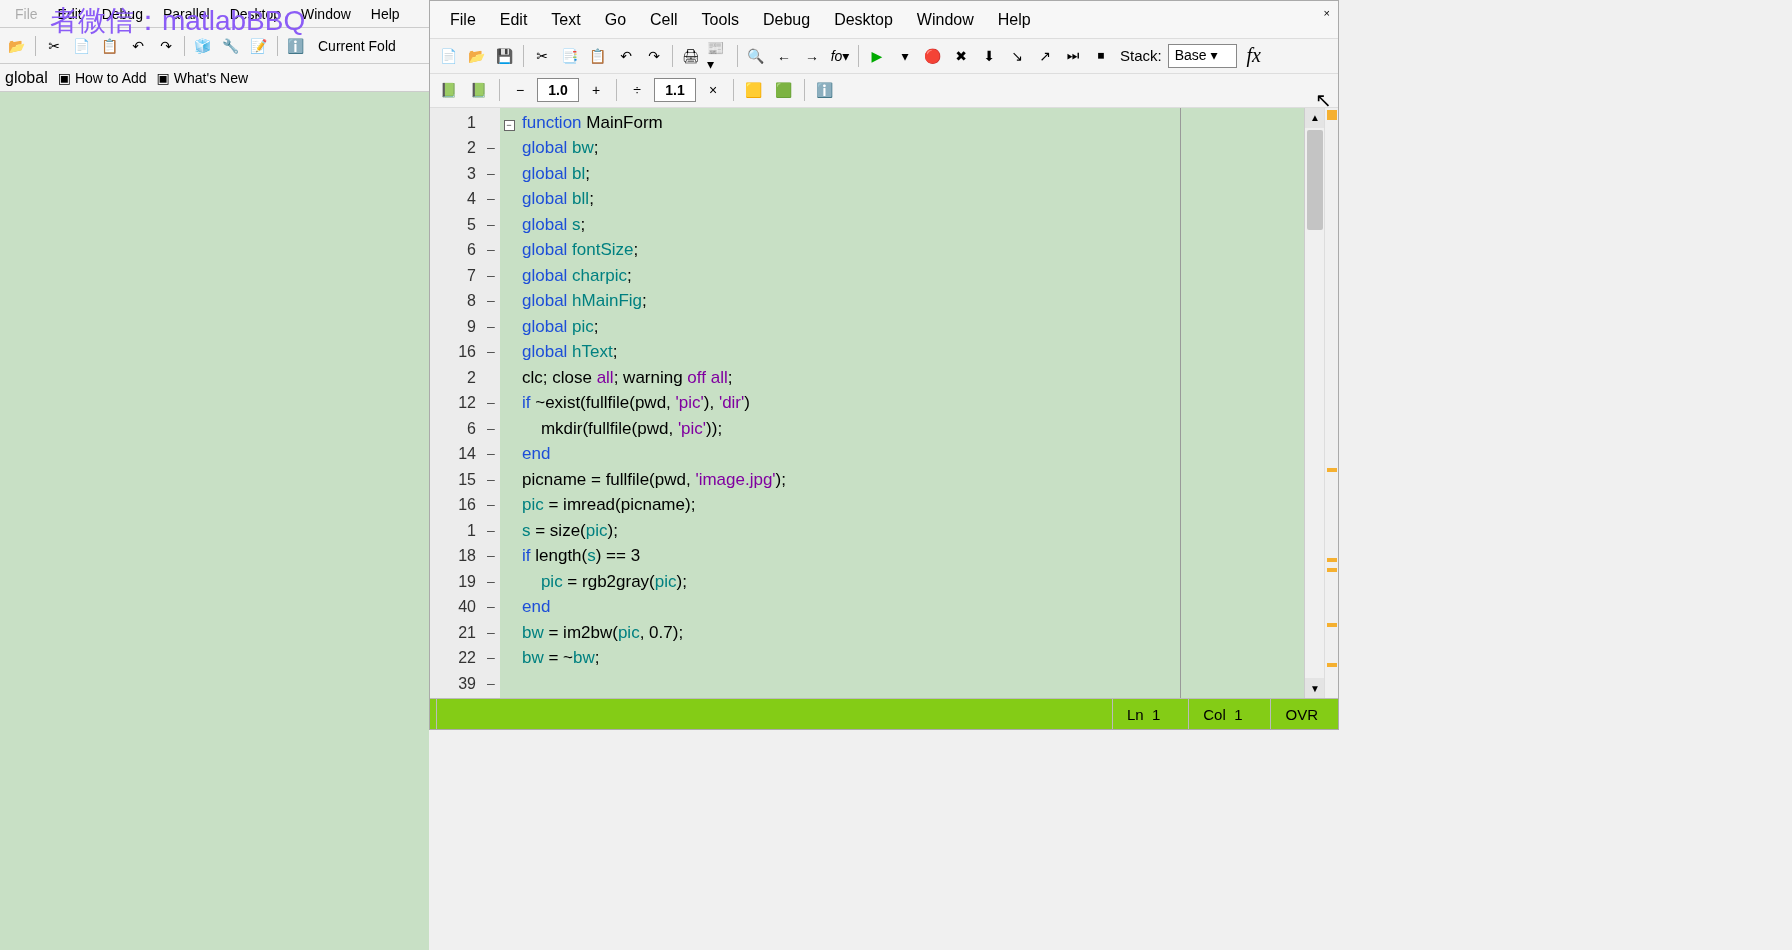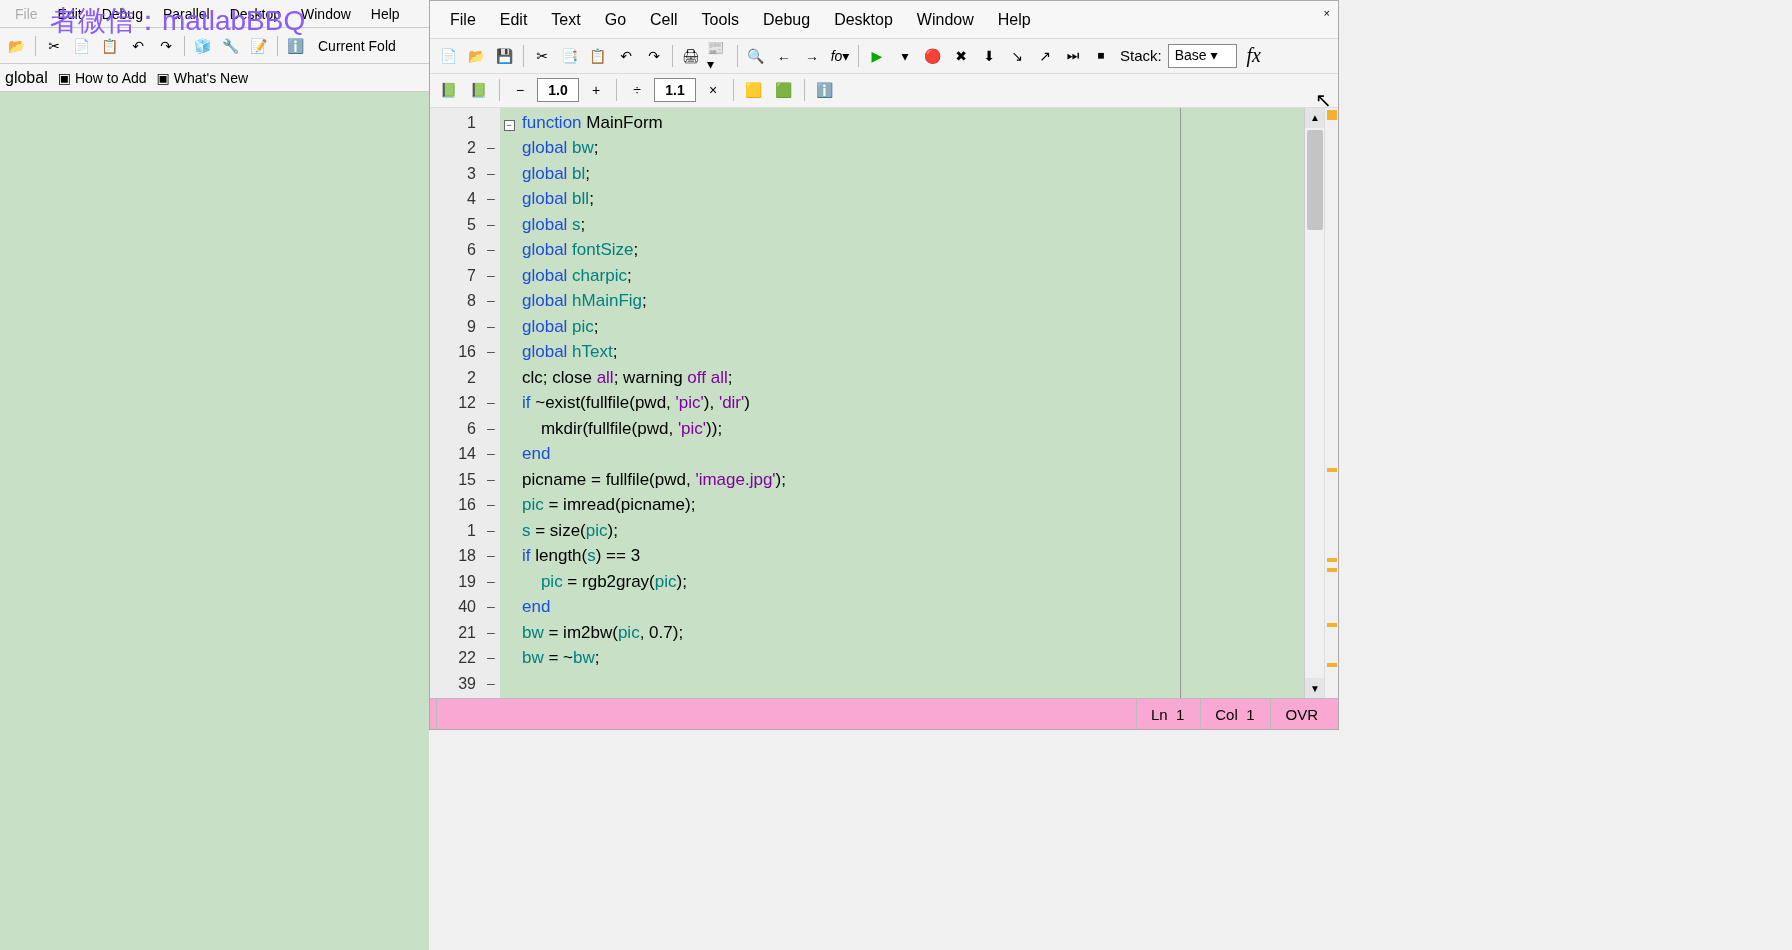--- a/index.html
+++ b/index.html
@@ -50,21 +50,21 @@
 .scrollbar-v { width: 20px; background: #f0f0f0; border-left: 1px solid #ccc; position: relative; }
 .scroll-arrow-up, .scroll-arrow-down { position: absolute; left: 0; width: 20px; height: 20px; background: #e4e4e4; display: flex; align-items: center; justify-content: center; font-size: 10px; cursor: pointer; }
 .scroll-arrow-up { top: 0; }
 .scroll-arrow-down { bottom: 0; }
 .scroll-thumb { position: absolute; left: 2px; width: 16px; top: 22px; height: 100px; background: #c4c4c4; border-radius: 2px; }
 
 .marker-strip { width: 14px; background: #f0f0f0; border-left: 1px solid #ddd; position: relative; }
 .marker-top { position: absolute; top: 2px; left: 2px; width: 10px; height: 10px; background: #f5b030; }
 .marker { position: absolute; left: 2px; width: 10px; height: 4px; background: #f5b030; }
 
-.status-bar { height: 32px; background: #f9a8d4; border-top: 1px solid #bbb; display: flex; align-items: center; justify-content: flex-end; padding: 0 6px; font-size: 15px; gap: 2px; }
+.status-bar { height: 32px; background: #84cc16; border-top: 1px solid #bbb; display: flex; align-items: center; justify-content: flex-end; padding: 0 6px; font-size: 15px; gap: 14px; }
 .status-seg { border-left: 1px solid #bbb; padding: 0 14px; height: 100%; display: flex; align-items: center; }
 .status-filler { flex: 1; border-left: 1px solid #bbb; height: 100%; }
 
 .cursor-pointer { position: absolute; top: 88px; left: 1315px; font-size: 20px; pointer-events: none; z-index: 100; }
 
 .current-fold-text { font-size: 14px; padding: 0 6px; }
 </style>
 </head>
 <body>
 

